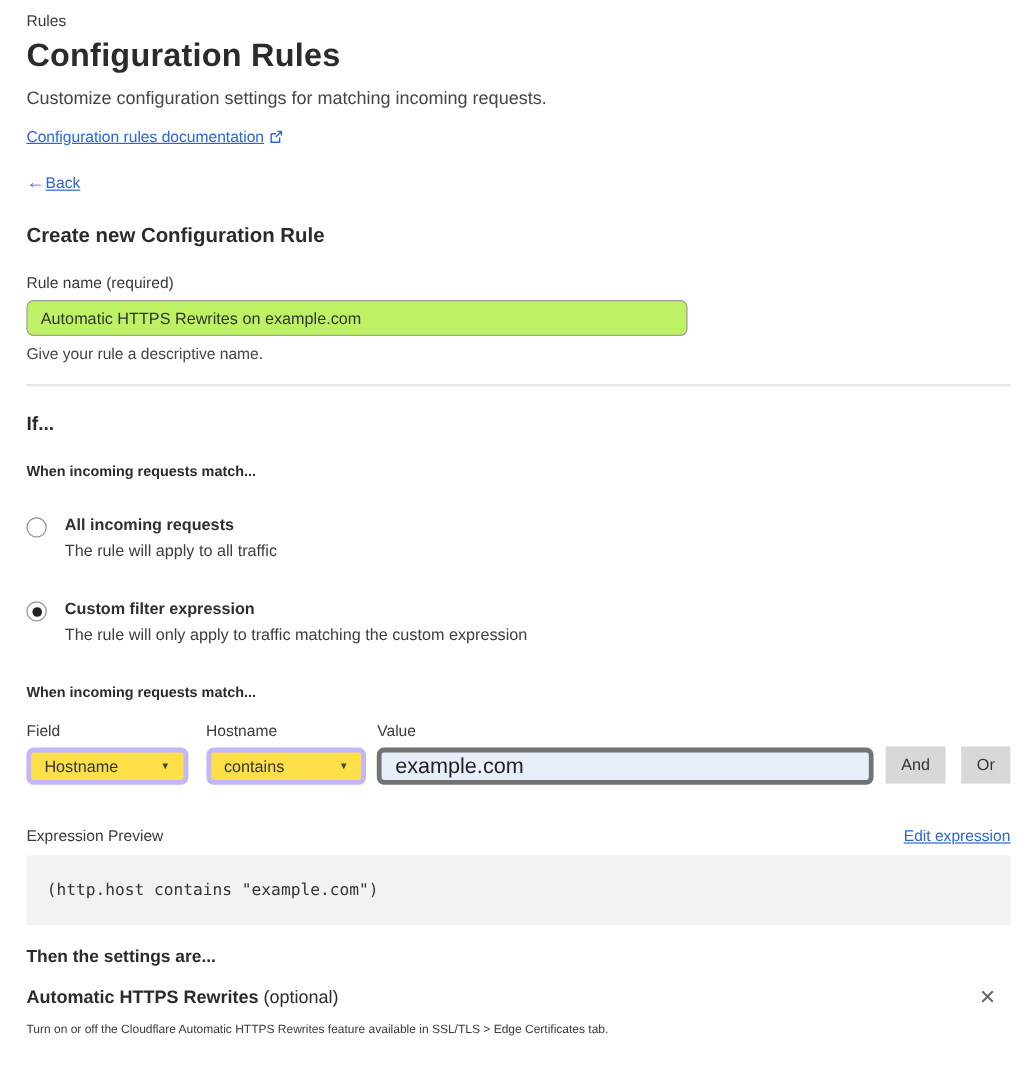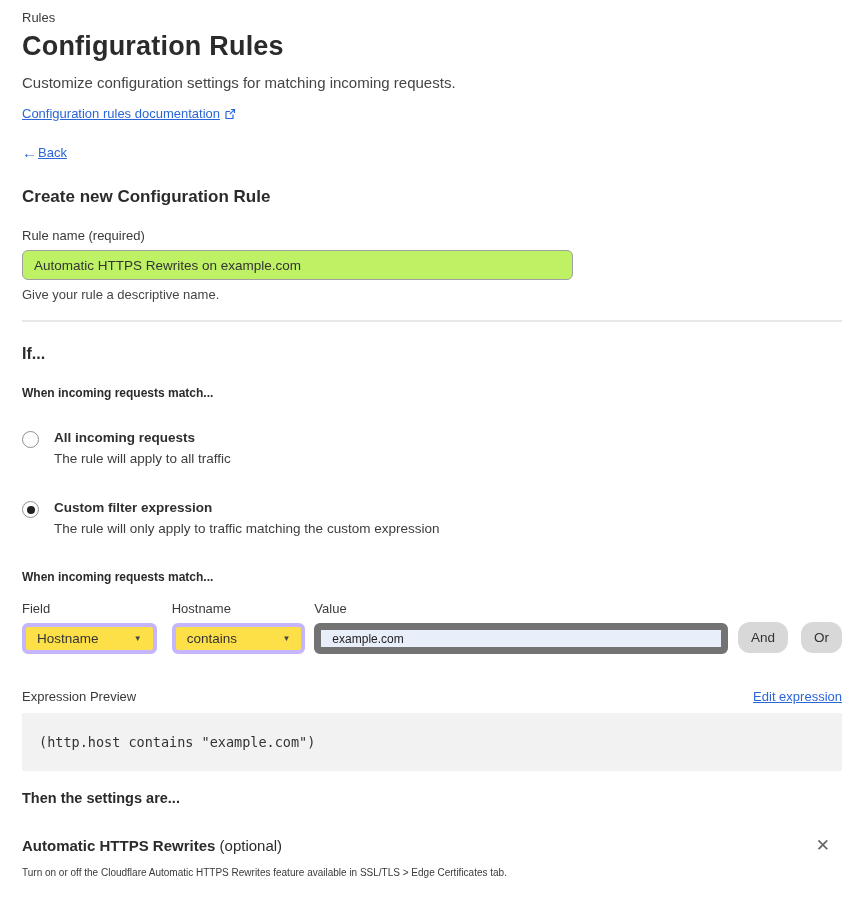--- a/index.html
+++ b/index.html
@@ -67,48 +67,48 @@
   .col-value { width: 430px; margin-right: 10px; }
   .select-box {
     height: 31px; border: 4px solid #c4b5fd; border-radius: 6px;
     background: #fde047; display: flex; align-items: center;
     justify-content: space-between; padding: 0 11px;
     font-size: 13.5px; color: #333; cursor: pointer;
   }
   .caret { font-size: 8px; color: #444; }
   .value-input {
     height: 31px; width: 100%;
-    border: 7px solid #737373; border-radius: 6px;
+    border: 4px solid #737373; border-radius: 6px;
     background: #e9eefb; padding: 0 11px;
-    font-size: 12px; color: #222;
+    font-size: 18px; color: #222;
     font-family: "Liberation Sans", sans-serif; outline: none;
   }
   .conn-btn {
     height: 31px; padding: 0 13px; margin-top: 21px;
-    background: #d8d8d8; border: none; border-radius: 12px;
+    background: #d8d8d8; border: none; border-radius: 0;
     font-size: 13.5px; color: #333; cursor: pointer;
     font-family: "Liberation Sans", sans-serif;
   }
   .conn-btn + .conn-btn { margin-left: 13px; }
 
   .preview-row {
     display: flex; justify-content: space-between; align-items: flex-end;
     margin-top: 35px; margin-bottom: 9px;
   }
   .preview-label { font-size: 13px; color: #3a3a3a; }
   .code-block {
     background: #f2f2f2; border-radius: 1px;
     padding: 21px 17px;
     font-family: "DejaVu Sans Mono", monospace;
     font-size: 13.5px; color: #333;
   }
 
   .then-title { font-size: 14.5px; font-weight: 700; color: #2b2b2b; margin: 19px 0 0 0; }
 
-  .setting-header { display: flex; justify-content: space-between; align-items: center; margin-top: 31px; }
+  .setting-header { display: flex; justify-content: space-between; align-items: center; margin-top: 17px; }
   .setting-title { font-size: 15px; color: #2b2b2b; }
   .setting-title b { font-weight: 700; }
   .optional { font-weight: 400; }
   .close-icon {
     font-size: 17px; color: #666; cursor: pointer; line-height: 1;
     margin-right: 12px; user-select: none;
   }
   .setting-desc { font-size: 10px; color: #3a3a3a; margin-top: 13px; }
 </style>
 </head>

